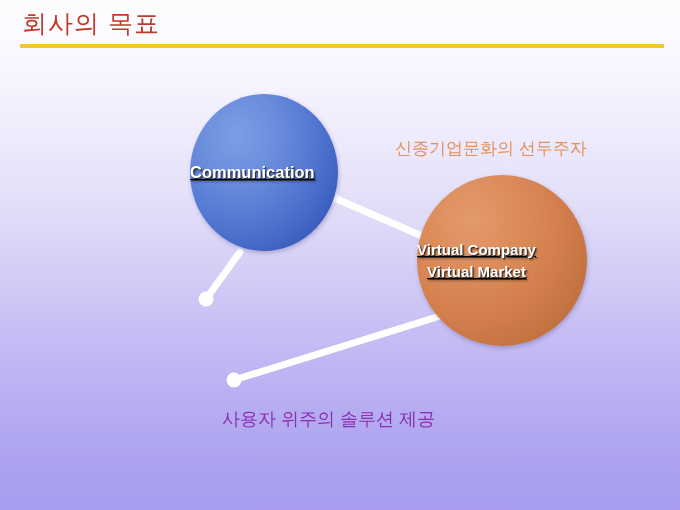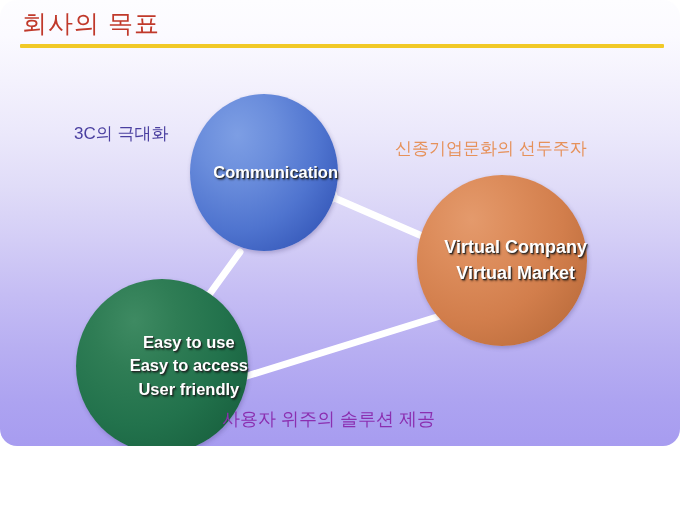--- a/index.html
+++ b/index.html
@@ -6,34 +6,33 @@
   * { margin:0; padding:0; box-sizing:border-box; }
   html,body { width:680px; height:510px; overflow:hidden; }
   body {
     font-family:"Liberation Sans","DejaVu Sans",sans-serif;
     background:#ffffff;
   }
 
   #slide {
     position:relative;
     width:680px;
-    height:446px;
+    height:510px;
     overflow:hidden;
     background:linear-gradient(to bottom,
        #fdfdff 0%,
        #fbfaff 8%,
        #f4f2fd 18%,
        #ebe8fb 30%,
        #e0dcf8 42%,
        #d3cdf6 54%,
        #c5bdf4 66%,
        #b8aff2 78%,
        #ada3f1 90%,
        #a79cf0 100%);
-    border-radius:17px;
   }
 
   
   #title-text {
     position:absolute;
     left:22px;
     top:8px;
     font-size:25px;
     letter-spacing:1px;
     color:#c0392b;
@@ -58,22 +57,23 @@
     width:680px; height:510px;
     pointer-events:none;
   }
 
   
   .node {
     position:absolute;
     border-radius:50%;
     display:flex;
     flex-direction:column;
-    align-items:flex-end;
+    align-items:flex-start;
     justify-content:center;
+    text-decoration:underline;
   }
   .node-lines {
     text-align:center;
     color:#ffffff;
     font-weight:bold;
     line-height:1.42;
     text-shadow:
        1px 1px 0 rgba(40,40,40,.85),
        1.5px 1.5px 2px rgba(0,0,0,.55);
     white-space:nowrap;
@@ -88,21 +88,21 @@
   }
   #node-blue .node-lines { font-size:16.5px; }
 
   #node-orange {
     left:417px; top:175px;
     width:170px; height:171px;
     background:radial-gradient(ellipse at 32% 26%,
         #e49a6c 0%, #dd8d5c 26%, #d27e4c 56%, #c0703f 80%, #ad6436 100%);
     box-shadow:1px 2px 4px rgba(70,60,120,.30);
   }
-  #node-orange .node-lines { font-size:18px; }
+  #node-orange .node-lines { font-size:15px; }
 
   #node-green {
     left:76px; top:279px;
     width:172px; height:174px;
     background:radial-gradient(ellipse at 34% 24%,
         #3e8a62 0%, #2f7d55 26%, #22724c 56%, #1a6441 80%, #145536 100%);
     box-shadow:1px 2px 4px rgba(70,60,120,.30);
   }
   #node-green .node-lines { font-size:16.5px; }
 
@@ -140,40 +140,32 @@
       <line x1="234" y1="380" x2="453" y2="312"></line>
     </g>
     <g fill="#ffffff">
       <circle cx="330" cy="196" r="7.5"></circle>
       <circle cx="206" cy="299" r="7.5"></circle>
       <circle cx="234" cy="380" r="7.5"></circle>
       <circle cx="453" cy="312" r="7.5"></circle>
     </g>
   </svg>
 
-  <div class="annot" id="annot-3c">3C의 극대화</div>
 
   <div class="annot" id="annot-leader">신종기업문화의 선두주자</div>
 
   <div class="node" id="node-blue">
     <div class="node-lines">
       <div>Communication</div>
     </div>
   </div>
 
   <div class="node" id="node-orange">
     <div class="node-lines">
       <div>Virtual Company</div>
       <div>Virtual Market</div>
     </div>
   </div>
 
-  <div class="node" id="node-green">
-    <div class="node-lines">
-      <div>Easy to use</div>
-      <div>Easy to access</div>
-      <div>User friendly</div>
-    </div>
-  </div>
 
   <div class="annot" id="annot-solution">사용자 위주의 솔루션 제공</div>
 
 </div>
 
 </body></html>

